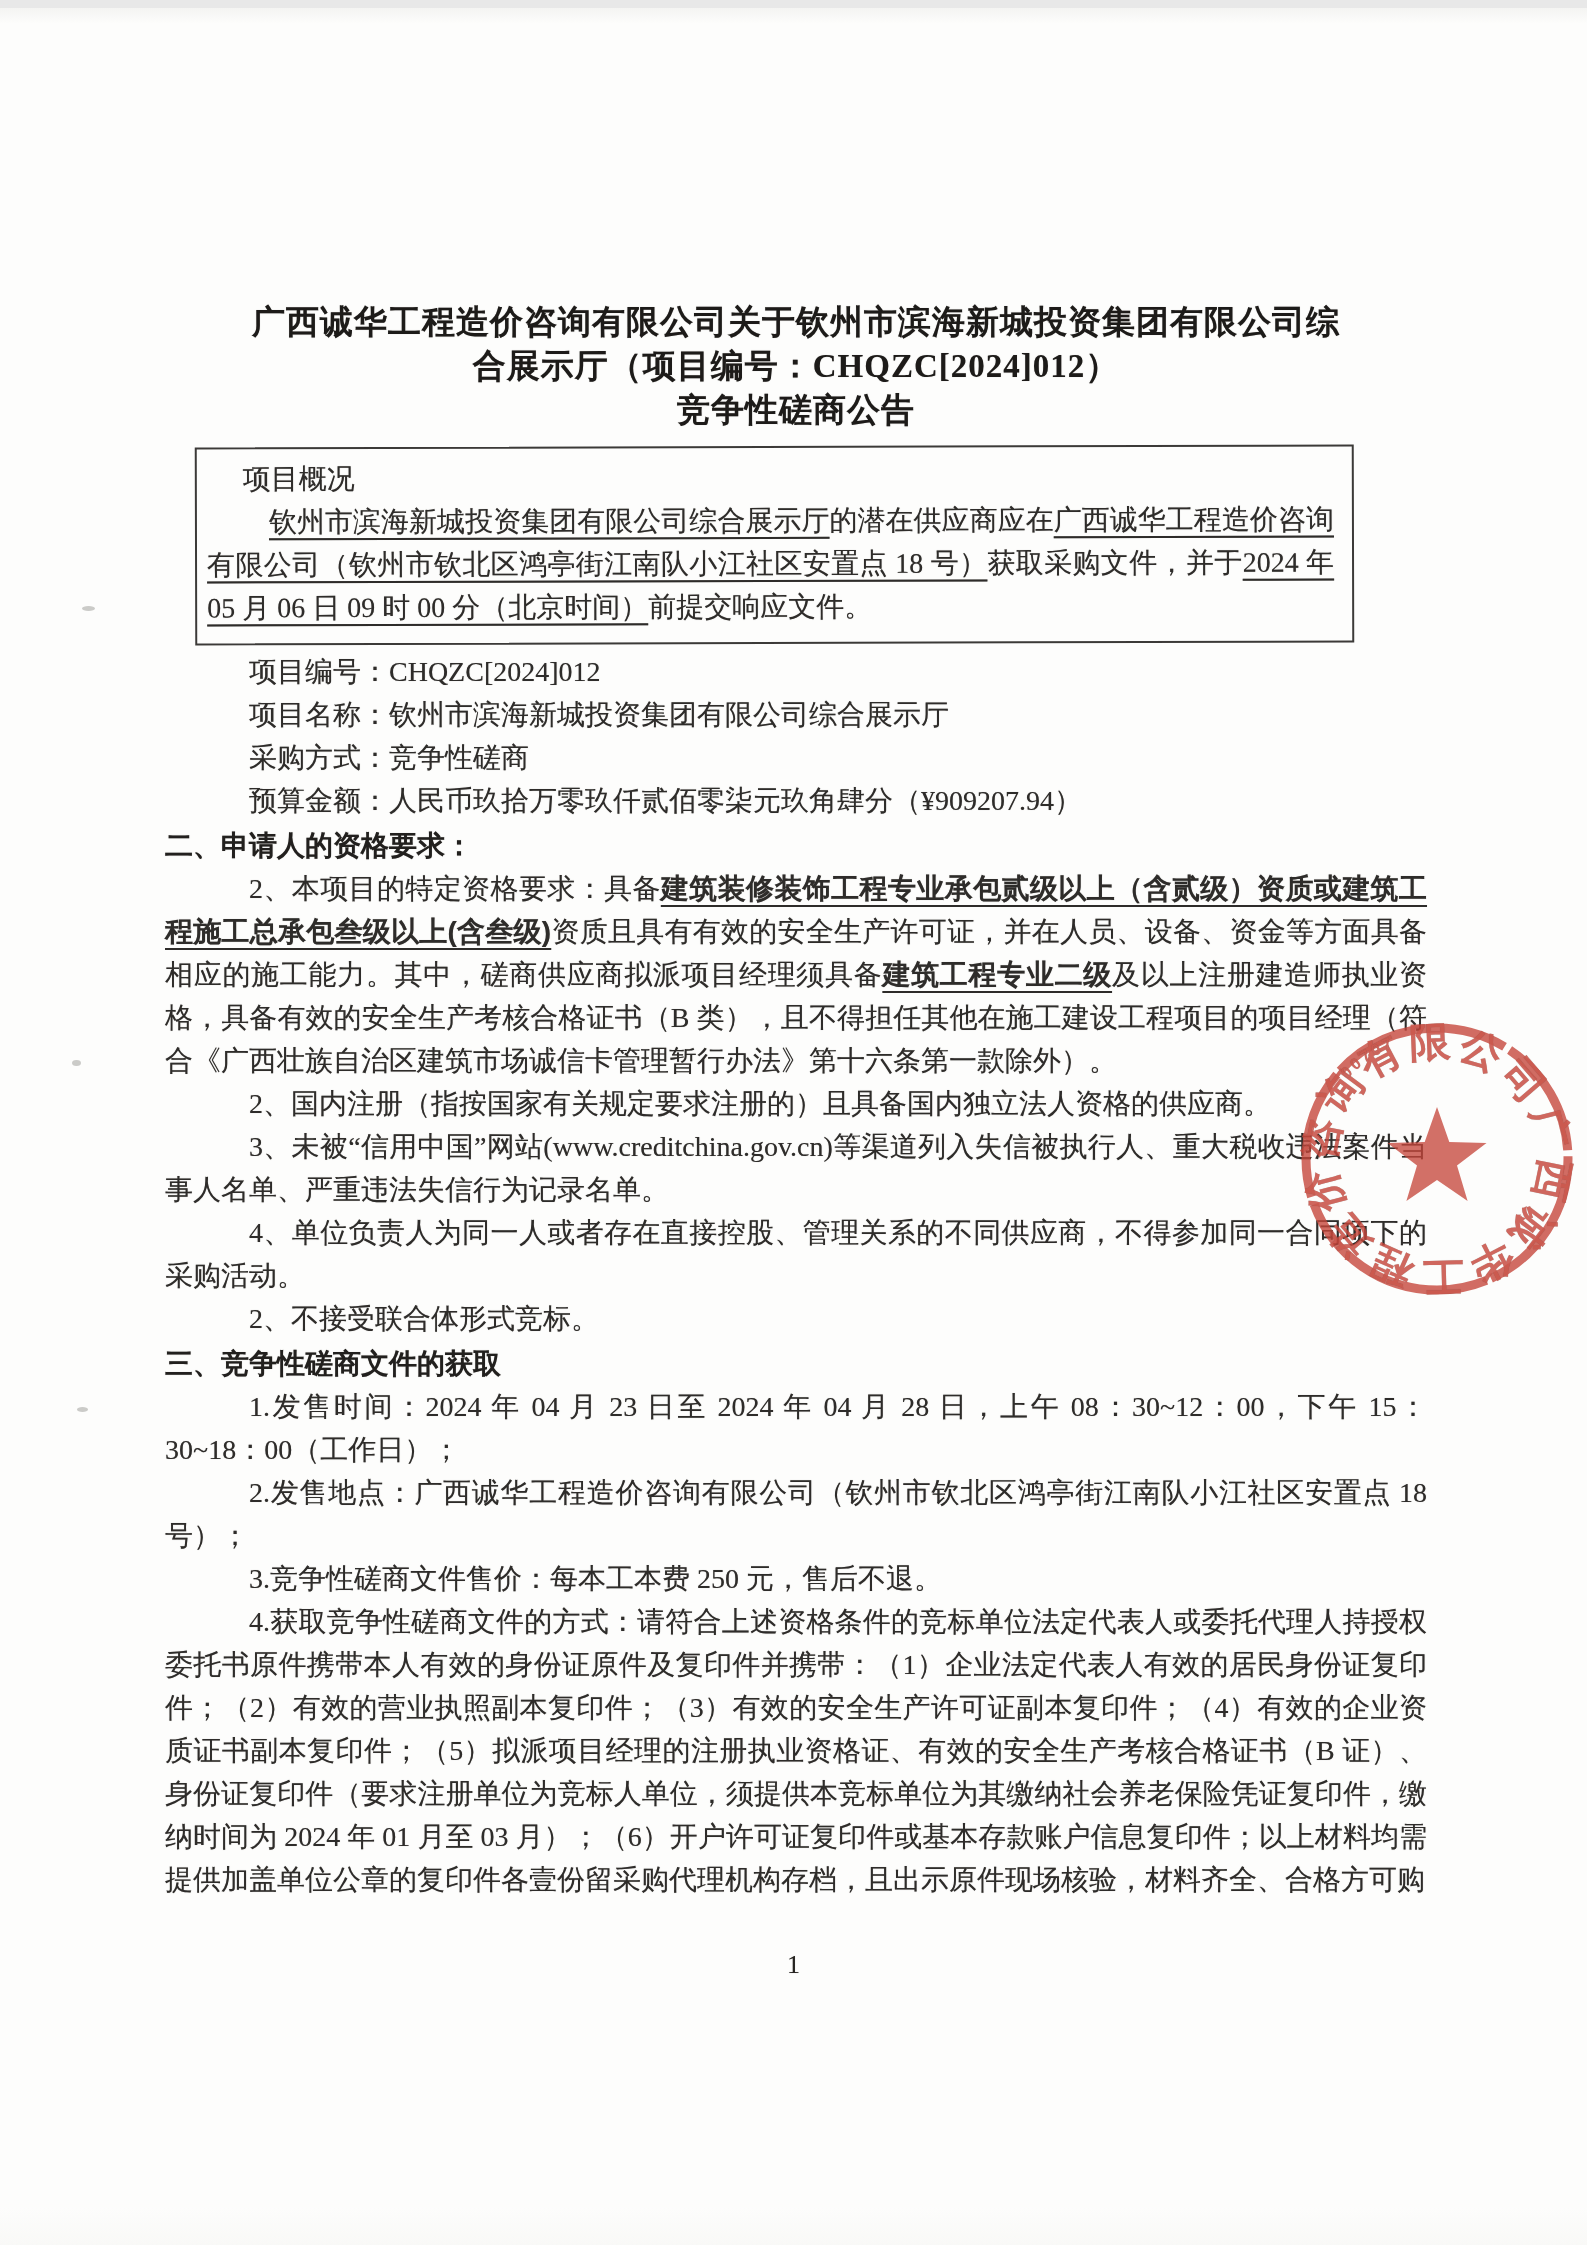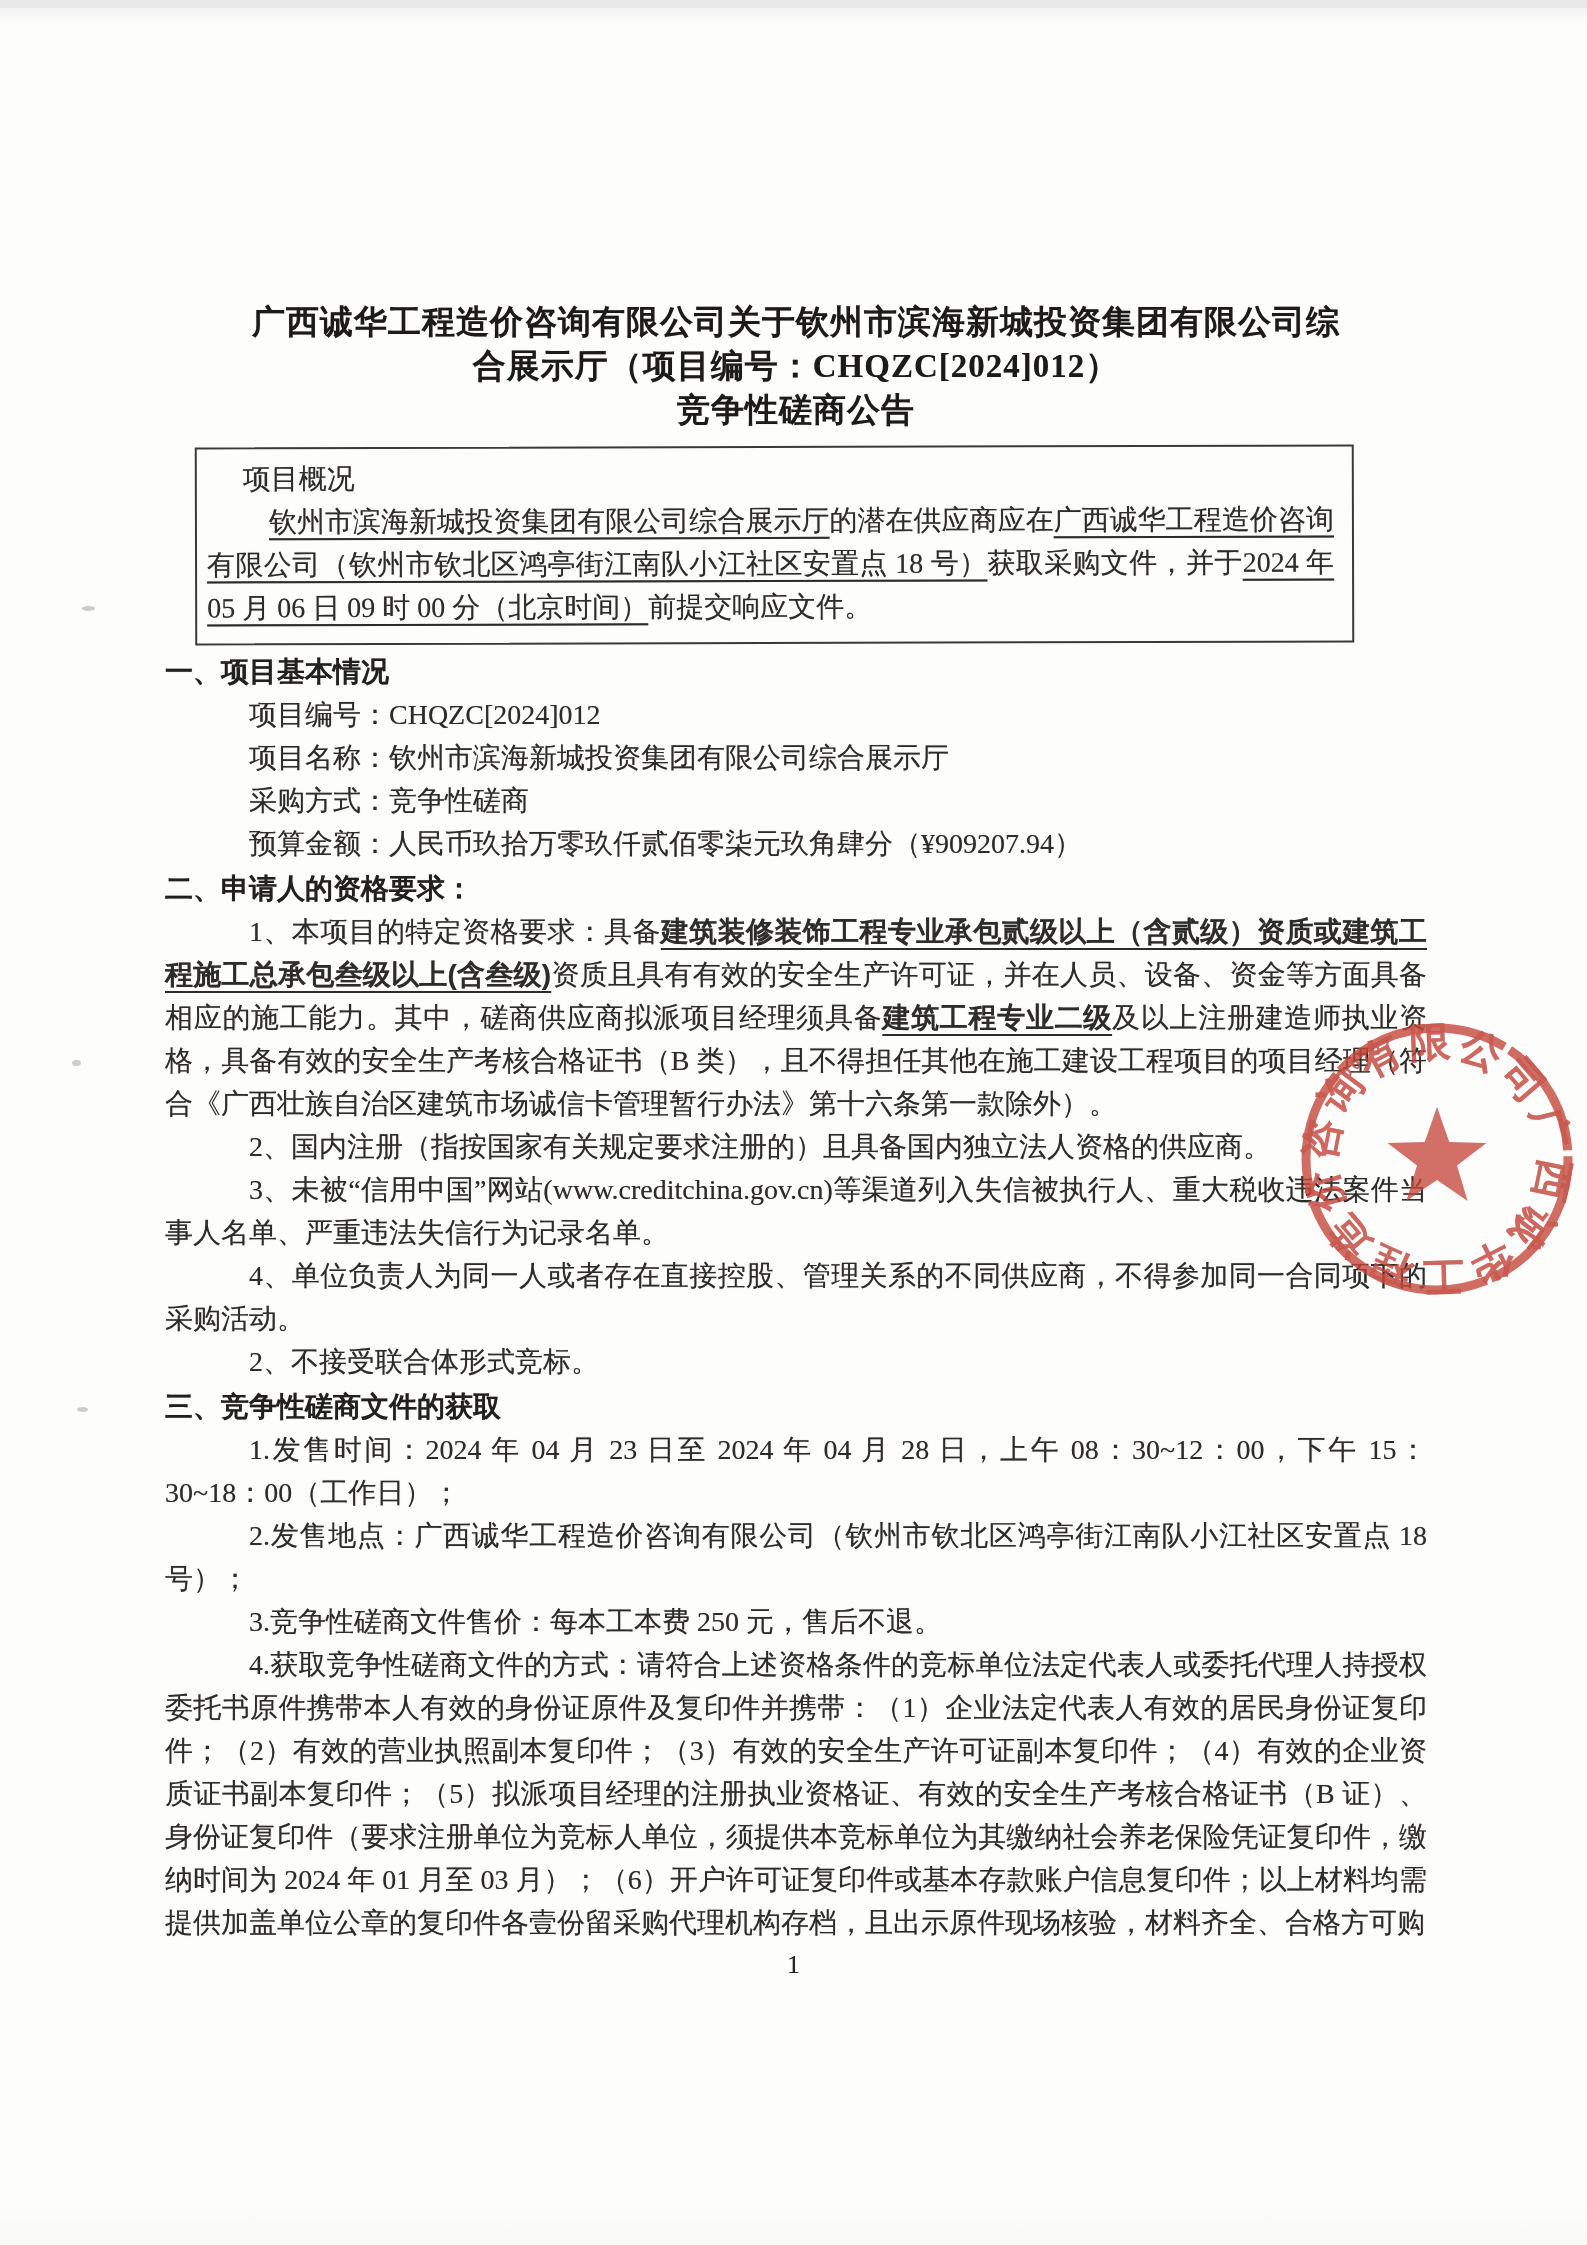--- a/index.html
+++ b/index.html
@@ -63,30 +63,29 @@
       <div>合展示厅（项目编号：CHQZC[2024]012）</div>
       <div>竞争性磋商公告</div>
     </div>
 
     <div class="box">
       <div class="box-heading">项目概况</div>
       <div class="box-para"><span class="u">钦州市滨海新城投资集团有限公司综合展示厅</span><span>的潜在供应商应在</span><span class="u">广西诚华工程造价咨询有限公司（钦州市钦北区鸿亭街江南队小江社区安置点 18 号）</span><span>获取采购文件，并于</span><span class="u">2024 年 05 月 06 日 09 时 00 分（北京时间）</span><span>前提交响应文件。</span></div>
     </div>
 
     <div>
-      <div class="sec-heading">一、项目基本情况</div>
       <div class="sec1-item">项目编号：CHQZC[2024]012</div>
       <div class="sec1-item">项目名称：钦州市滨海新城投资集团有限公司综合展示厅</div>
       <div class="sec1-item">采购方式：竞争性磋商</div>
       <div class="sec1-item">预算金额：人民币玖拾万零玖仟贰佰零柒元玖角肆分（¥909207.94）</div>
     </div>
 
     <div>
       <div class="sec-heading">二、申请人的资格要求：</div>
-      <div class="para"><span>1、本项目的特定资格要求：具备</span><span class="u b">建筑装修装饰工程专业承包贰级以上（含贰级）资质或建筑工程施工总承包叁级以上(含叁级)</span><span>资质且具有有效的安全生产许可证，并在人员、设备、资金等方面具备相应的施工能力。其中，磋商供应商拟派项目经理须具备</span><span class="u b">建筑工程专业二级</span><span>及以上注册建造师执业资格，具备有效的安全生产考核合格证书（B 类），且不得担任其他在施工建设工程项目的项目经理（符合《广西壮族自治区建筑市场诚信卡管理暂行办法》第十六条第一款除外）。</span></div>
+      <div class="para"><span>2、本项目的特定资格要求：具备</span><span class="u b">建筑装修装饰工程专业承包贰级以上（含贰级）资质或建筑工程施工总承包叁级以上(含叁级)</span><span>资质且具有有效的安全生产许可证，并在人员、设备、资金等方面具备相应的施工能力。其中，磋商供应商拟派项目经理须具备</span><span class="u b">建筑工程专业二级</span><span>及以上注册建造师执业资格，具备有效的安全生产考核合格证书（B 类），且不得担任其他在施工建设工程项目的项目经理（符合《广西壮族自治区建筑市场诚信卡管理暂行办法》第十六条第一款除外）。</span></div>
       <div class="para"><span>2、国内注册（指按国家有关规定要求注册的）且具备国内独立法人资格的供应商。</span></div>
       <div class="para"><span>3、未被“信用中国”网站(www.creditchina.gov.cn)等渠道列入失信被执行人、重大税收违法案件当事人名单、严重违法失信行为记录名单。</span></div>
       <div class="para"><span>4、单位负责人为同一人或者存在直接控股、管理关系的不同供应商，不得参加同一合同项下的采购活动。</span></div>
       <div class="para"><span>2、不接受联合体形式竞标。</span></div>
     </div>
 
     <div>
       <div class="sec-heading">三、竞争性磋商文件的获取</div>
       <div class="para"><span>1.发售时间：2024 年 04 月 23 日至 2024 年 04 月 28 日，上午 08：30~12：00，下午 15：30~18：00（工作日）；</span></div>
       <div class="para"><span>2.发售地点：广西诚华工程造价咨询有限公司（钦州市钦北区鸿亭街江南队小江社区安置点 18 号）；</span></div>

